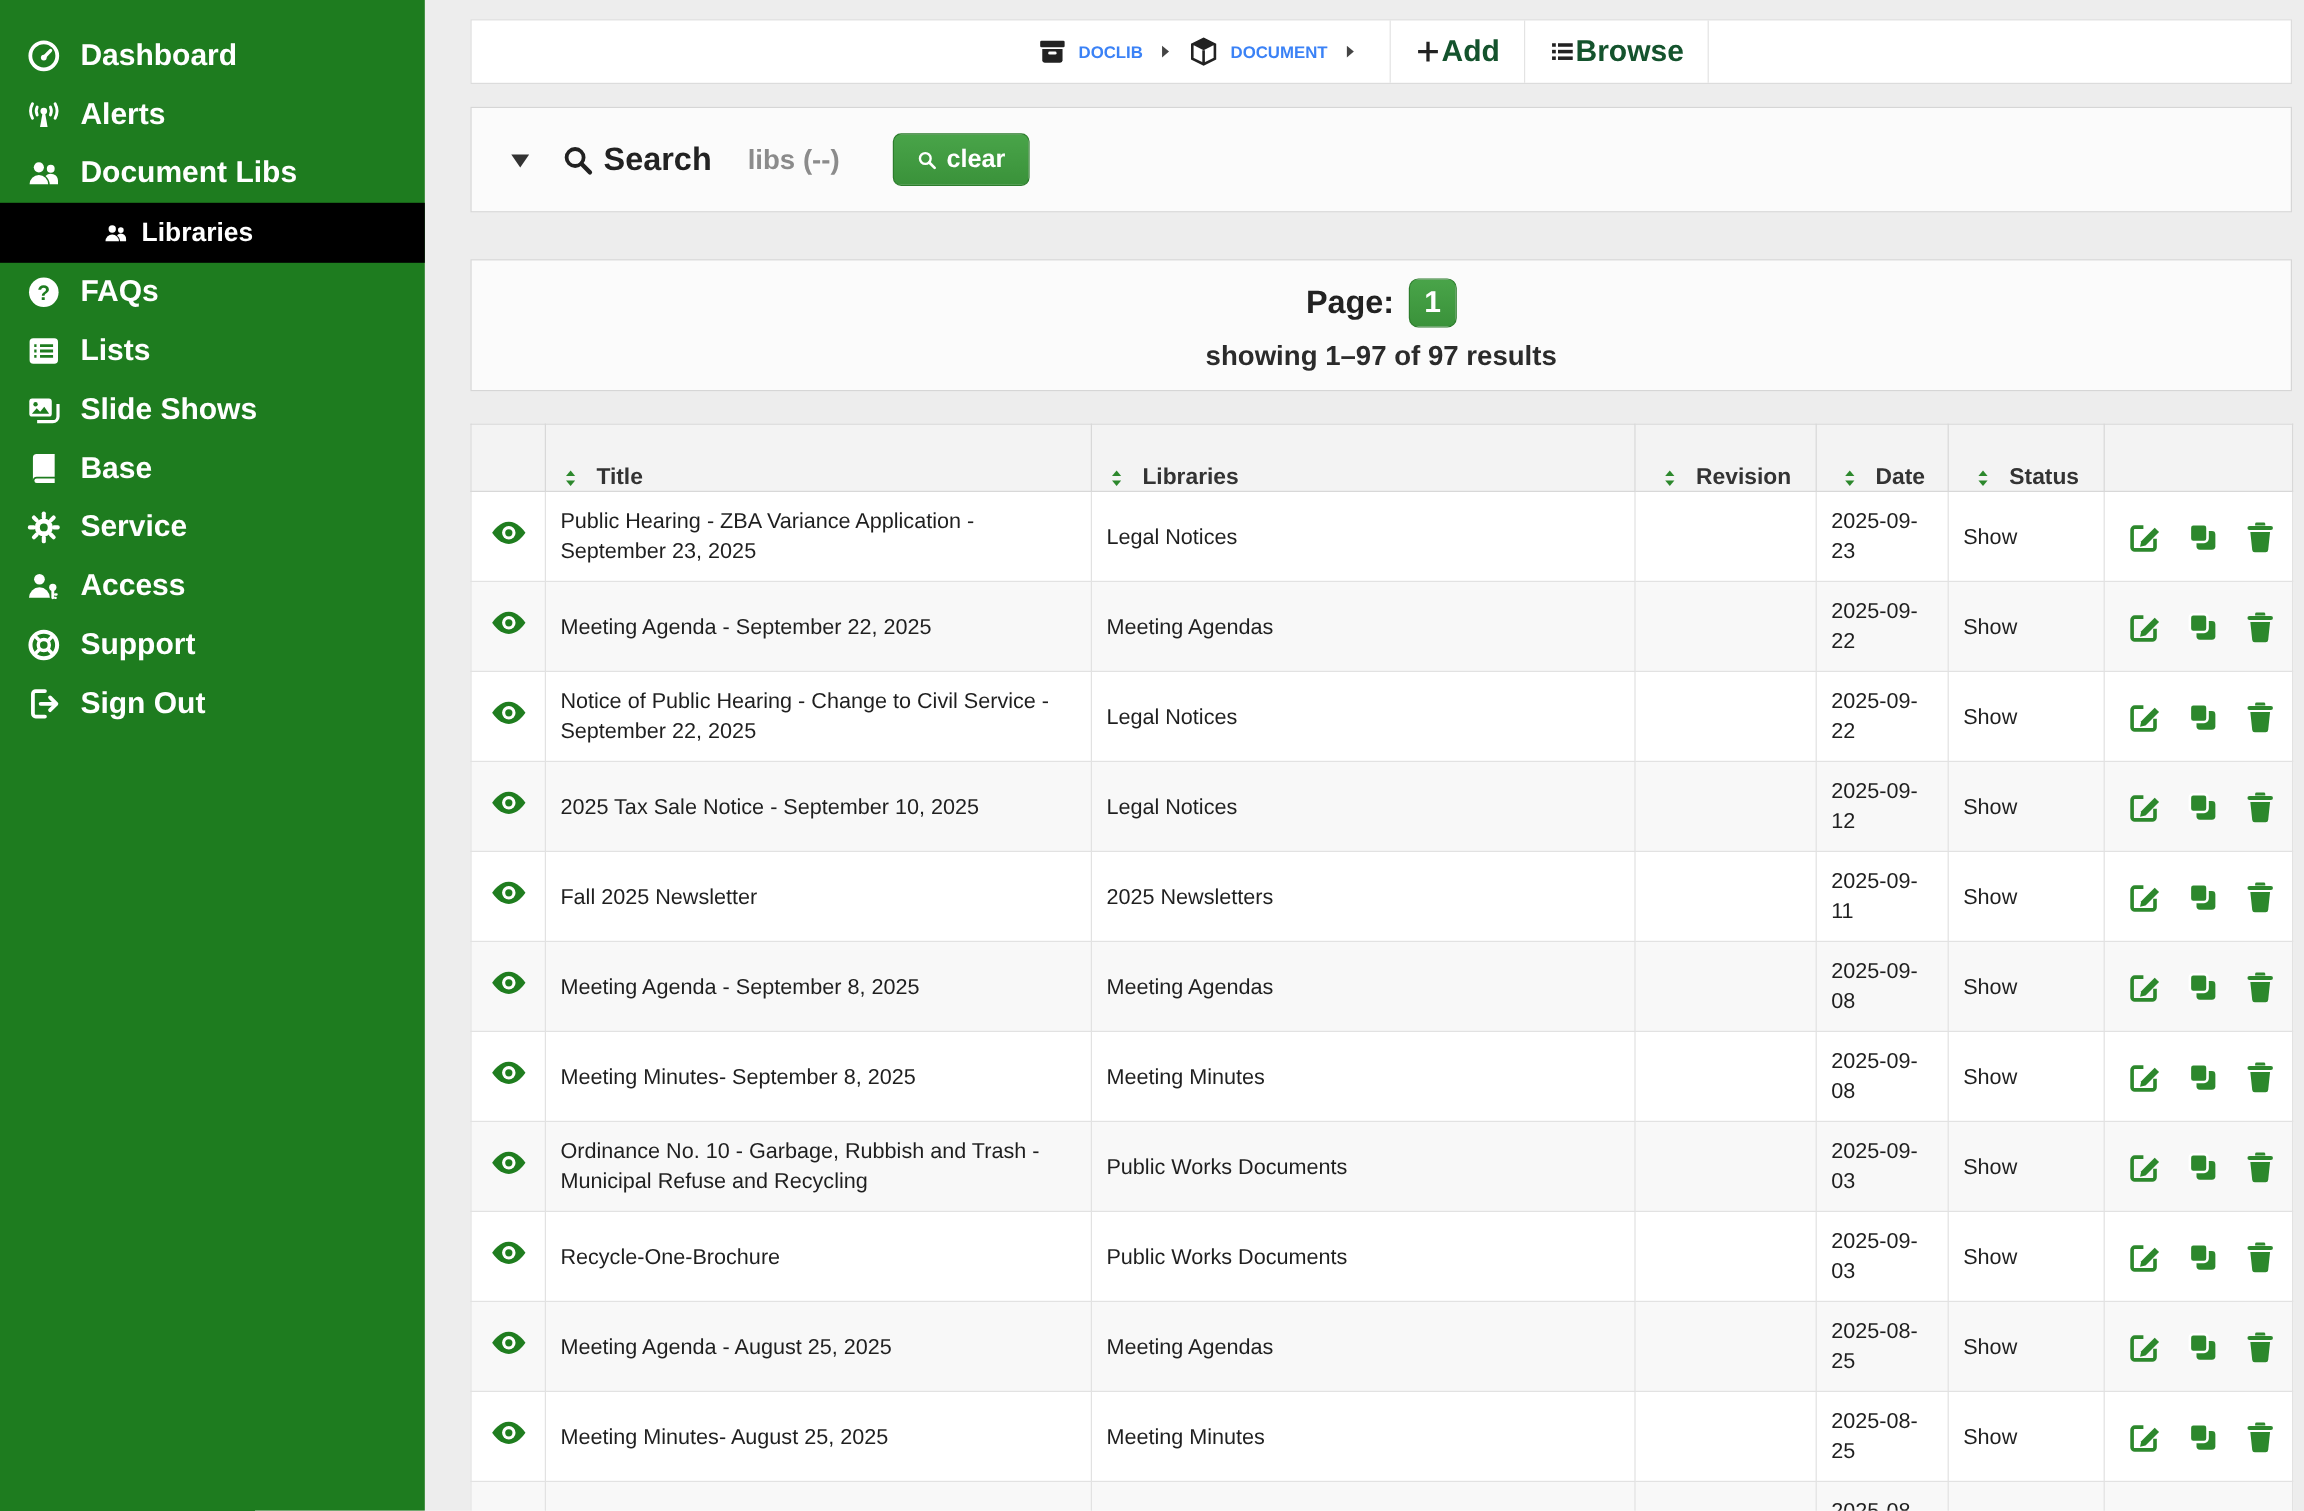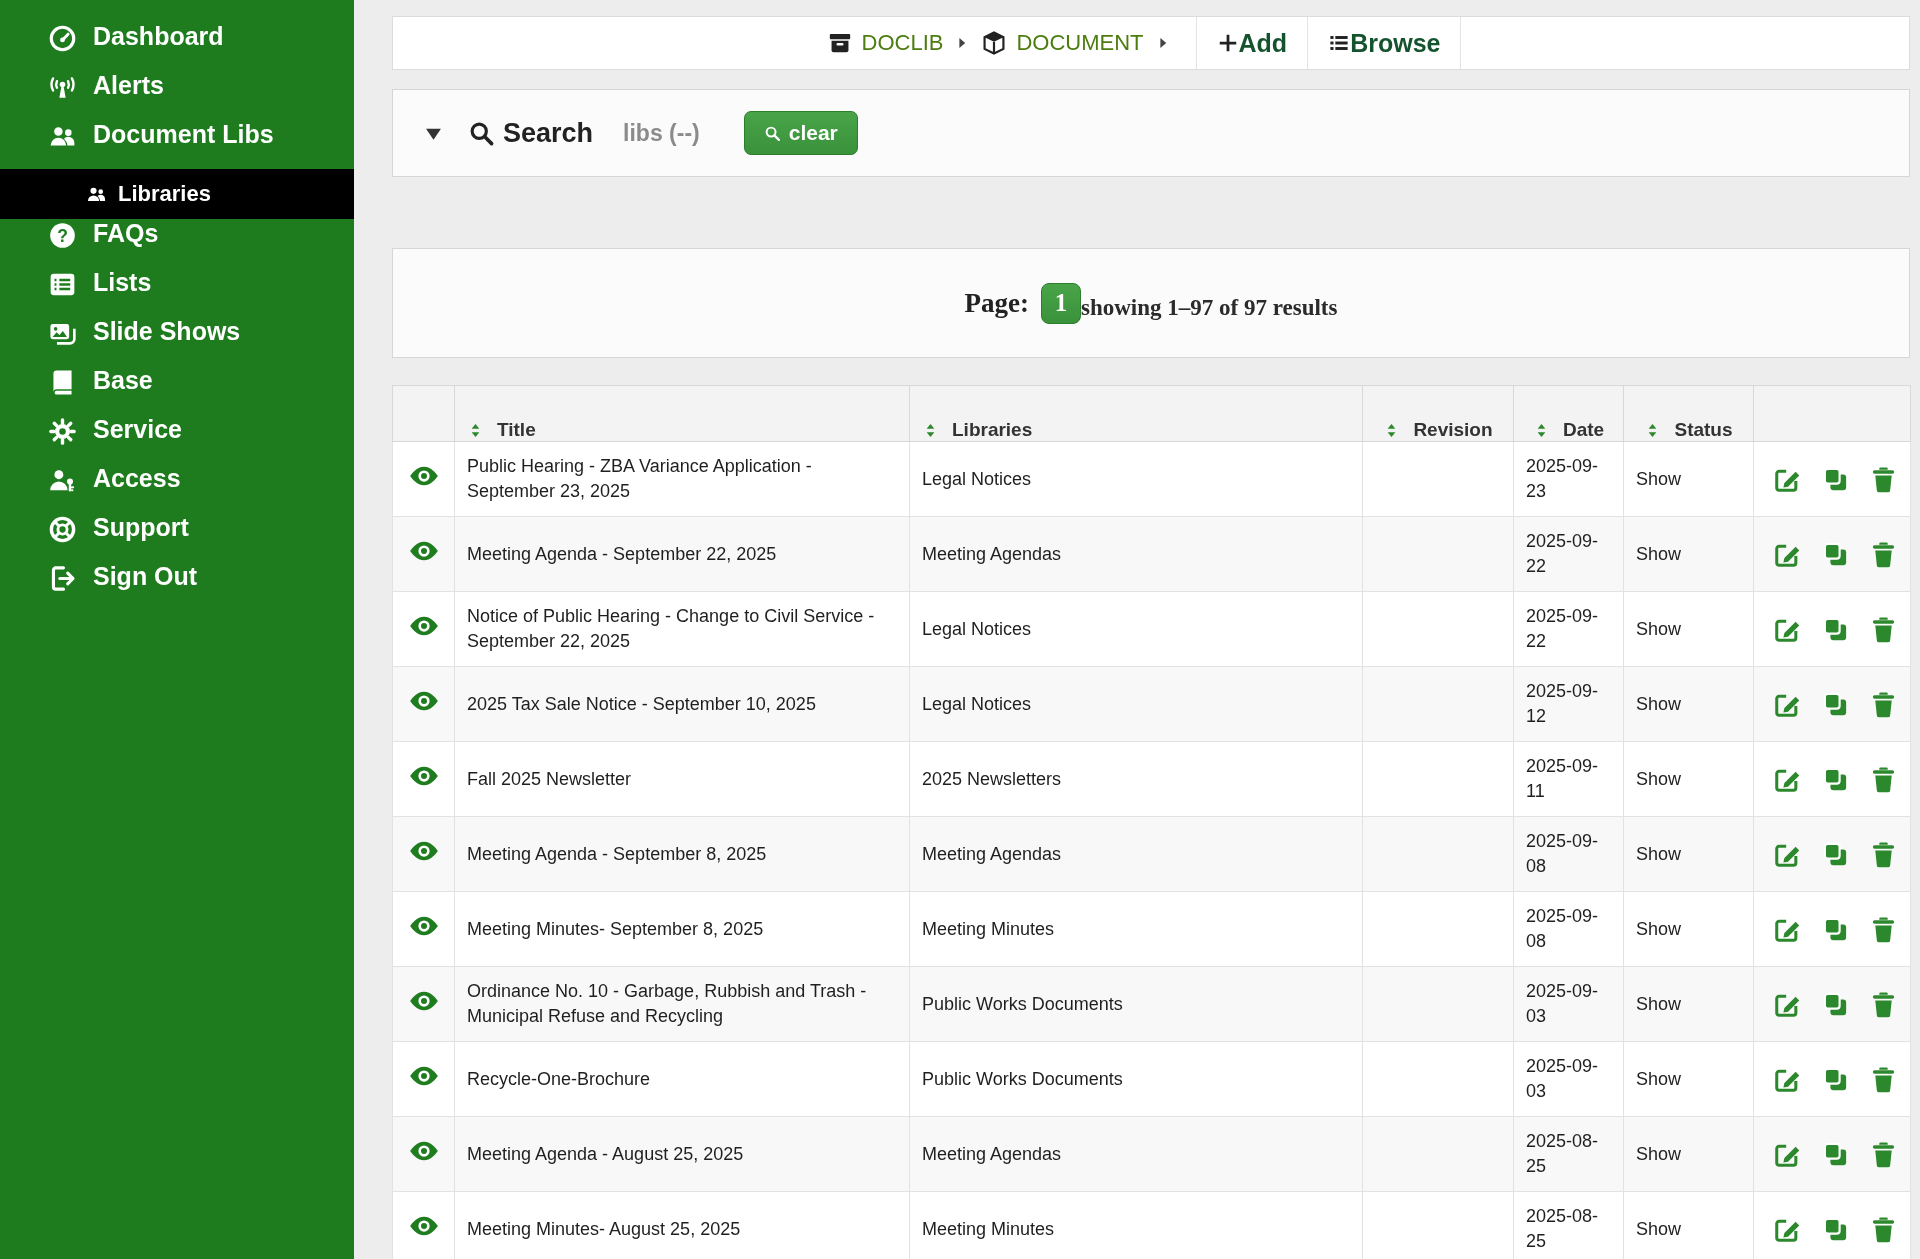--- a/index.html
+++ b/index.html
@@ -2,41 +2,41 @@
 <html style="--sidebar-green: #1e7c1f; --submenu-bg: #000000; --button-green: #3a923a; --button-green-light: #49a449; --icon-green: #2c882c; --page-bg: #ededed; --panel-bg: #fbfbfb; --muted: #8b8b8b;"><head>
 <meta charset="utf-8">
 <style>
   *{margin:0;padding:0;box-sizing:border-box;}
   html,body{width:1920px;height:1259px;}
   body{font-family:"Liberation Sans",sans-serif;background:var(--page-bg,#ededed);overflow:hidden;}
   .app{display:flex;width:1920px;height:1259px;}
 
   
   .sidebar{width:354px;flex:0 0 354px;background:var(--sidebar-green,#1e7c1f);padding-top:22px;}
-  .side-item{display:flex;align-items:flex-start;height:49px;padding-left:46px;color:#fff;cursor:pointer;}
+  .side-item{display:flex;align-items:center;height:49px;padding-left:20px;color:#fff;cursor:pointer;}
   .side-icn{width:32px;height:32px;flex:0 0 32px;display:inline-flex;align-items:center;justify-content:center;}
   .side-icn svg{width:29px;height:29px;}
   .side-label{font-size:25px;font-weight:bold;margin-left:15px;white-space:nowrap;}
   .submenu{background:var(--submenu-bg,#000);padding:3px 0;}
   .sub-item{display:flex;align-items:center;height:44px;padding-left:84px;color:#fff;cursor:pointer;}
   .sub-icn{width:24px;height:24px;flex:0 0 24px;display:inline-flex;align-items:center;justify-content:center;}
   .sub-icn svg{width:21px;height:21px;}
   .sub-label{font-size:22px;font-weight:bold;margin-left:10px;white-space:nowrap;}
 
   
   .main{flex:1;padding:16px 10px 0 38px;}
   .w{width:1518px;}
 
   
   .topbar{height:54px;background:#fff;border:1px solid #dcdcdc;display:flex;align-items:center;justify-content:center;}
   .topbar-center{display:flex;align-items:center;height:100%;}
   .crumb{display:flex;align-items:center;cursor:pointer;}
   .crumb .icn{display:inline-flex;}
   .crumb .icn svg{width:26px;height:26px;color:#222;}
-  .crumb-label{font-size:22px;font-weight:normal;color:#4d7c0f;margin-left:9px;}
+  .crumb-label{font-size:14px;font-weight:bold;color:#3b82f6;margin-left:9px;}
   .sep-arrow{margin:0 12px;display:inline-flex;}
   .sep-arrow svg{width:14px;height:14px;color:#444;}
   .vdiv{width:1px;height:100%;background:#e3e3e3;margin:0 14px;}
   .topbtn{display:inline-flex;align-items:center;background:none;border:none;cursor:pointer;font-family:inherit;padding:0 6px;}
   .topbtn .icn{display:inline-flex;}
   .topbtn .icn svg{width:22px;height:22px;color:#222;}
   .topbtn-label{font-size:25px;font-weight:bold;color:#14532d;margin-left:0;}
 
   
   .panel{background:var(--panel-bg,#fbfbfb);border:1px solid #d6d6d6;}
@@ -45,21 +45,21 @@
   .caret svg{width:21px;height:21px;color:#333;}
   .search-ic{margin-left:24px;display:inline-flex;}
   .search-ic svg{width:27px;height:27px;color:#222;}
   .search-label{font-size:27px;font-weight:bold;color:#222;margin-left:8px;}
   .search-filter{font-size:23px;font-weight:bold;color:var(--muted,#8b8b8b);margin-left:30px;}
   .btn-green{display:inline-flex;align-items:center;background:linear-gradient(var(--button-green-light,#49a449),var(--button-green,#3a923a));border:1px solid #2c7d2c;border-radius:7px;color:#fff;cursor:pointer;font-family:inherit;}
   .clear-btn{margin-left:44px;padding:9px 19px;font-size:21px;font-weight:bold;}
   .clear-btn .icn{display:inline-flex;margin-right:8px;}
   .clear-btn .icn svg{width:17px;height:17px;color:#fff;}
 
-  .page-panel{margin-top:71px;height:110px;display:flex;flex-direction:row;align-items:center;justify-content:center;font-family:Liberation Serif, serif;}
+  .page-panel{margin-top:39px;height:110px;display:flex;flex-direction:column;align-items:center;justify-content:center;}
   .page-row{display:flex;align-items:center;}
   .page-label{font-size:27px;font-weight:bold;color:#222;}
   .page-badge{margin-left:12px;min-width:40px;height:41px;padding:0 6px;border-radius:8px;background:linear-gradient(var(--button-green-light,#49a449),var(--button-green,#3a923a));border:1px solid #2c7d2c;color:#fff;font-size:25px;font-weight:bold;display:flex;align-items:center;justify-content:center;cursor:pointer;}
   .results-text{margin-top:10px;font-size:23px;font-weight:bold;color:#2b2b2b;}
 
   
   .doc-table{margin-top:27px;border-collapse:collapse;table-layout:fixed;background:#fff;width:1518px;}
   .doc-table th{background:#f3f3f3;border:1px solid #d8d8d8;height:43px;font-size:19px;font-weight:bold;color:#333;}
   .doc-table td{border:1px solid #e2e2e2;font-size:18px;color:#1f1f1f;padding:12px;line-height:25px;vertical-align:middle;}
   .doc-table tbody tr:nth-child(even) td{background:#f8f8f8;}

